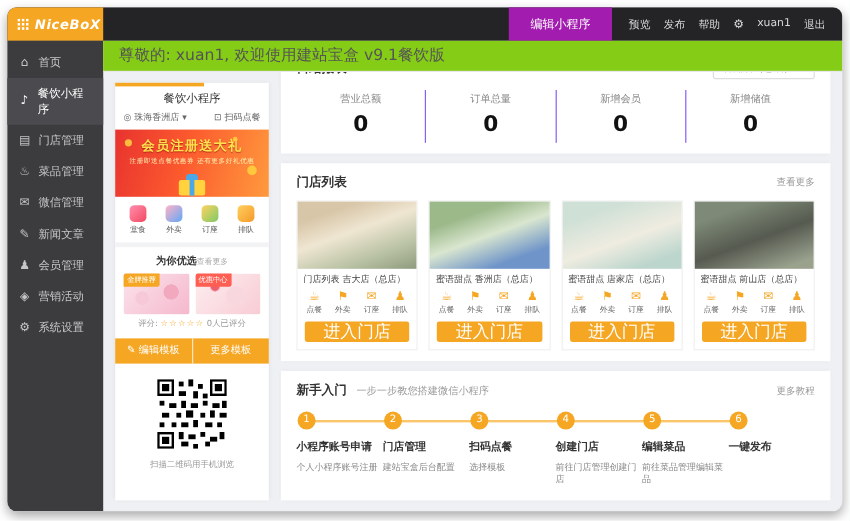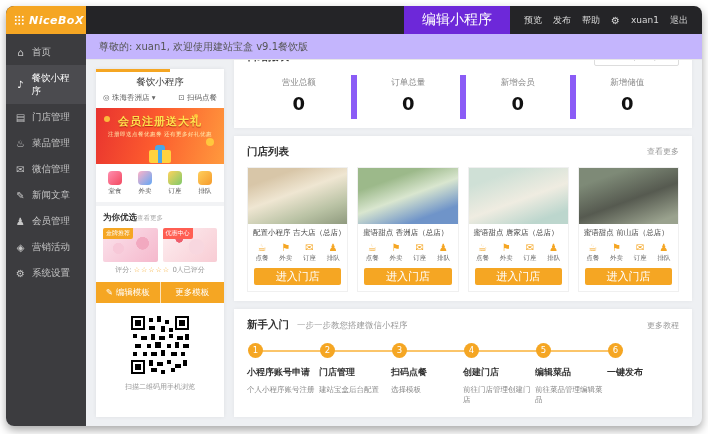--- a/index.html
+++ b/index.html
@@ -7,34 +7,34 @@
   .win { width:696px; height:420px; margin:6px; border-radius:8px; overflow:hidden;
          box-shadow:0 4px 10px rgba(0,0,0,.35); background:#eef0f3; display:flex; flex-direction:column; }
 
   
   .topbar { height:28px; background:#242427; display:flex; align-items:center; justify-content:space-between; flex-shrink:0; }
   .logo { width:80px; height:28px; background:#f5a623; color:#fff; display:flex; align-items:center; gap:5px;
           padding-left:8px; font-weight:bold; font-style:italic; font-size:11px; letter-spacing:.5px; }
   .grid-ic { width:10px; height:10px; flex-shrink:0;
              background-image:radial-gradient(#fff 1.1px, transparent 1.3px); background-size:3.5px 3.5px; }
   .topbar-right { display:flex; align-items:stretch; height:100%; }
-  .edit-mp { background:#6d28d9; color:#fff; border:none; padding:0 18px; font-size:14px; cursor:pointer; font-family:inherit; }
+  .edit-mp { background:#a21caf; color:#fff; border:none; padding:0 18px; font-size:10px; cursor:pointer; font-family:inherit; }
   .topmenu { display:flex; gap:11px; color:#d8d8d8; font-size:9px; padding:0 14px; align-items:center; }
   .topmenu span { cursor:pointer; }
   .gear { font-size:10px; }
 
   
   .bodyrow { flex:1; display:flex; min-height:0; }
   .sidebar { width:80px; background:#3c3c3f; padding-top:5px; flex-shrink:0; }
   .sb-item { display:flex; align-items:center; gap:6px; color:#c6c6c6; font-size:9.5px; padding:6.5px 9px; cursor:pointer; }
   .sb-item.active { background:#4b4b4f; color:#fff; }
   .sb-ic { font-size:10px; width:11px; text-align:center; }
 
   main { flex:1; display:flex; flex-direction:column; min-width:0; }
-  .greeting { background:#c4b5fd; height:26px; line-height:26px; padding-left:13px; font-size:10px; color:#555;
+  .greeting { background:#84cc16; height:26px; line-height:26px; padding-left:13px; font-size:13px; color:#555;
               border-bottom:1px solid #e7e7e7; flex-shrink:0; }
   .content { flex:1; display:flex; gap:10px; padding:9px 10px; overflow:hidden; }
 
   
   .phone { width:128px; background:#fff; flex-shrink:0; box-shadow:0 0 4px rgba(0,0,0,.07); display:flex; flex-direction:column; }
   .tab-bar { height:3px; width:58%; background:#f5a623; }
   .ph-title { text-align:center; font-size:9.5px; color:#333; padding:4px 0 3px; }
   .ph-loc { display:flex; justify-content:space-between; padding:1px 7px 5px; font-size:7.5px; color:#666; }
   .ph-loc b { font-weight:normal; }
   .banner { height:56px; background:linear-gradient(105deg,#e8332f,#fc5a2e 45%,#ff9a3d); position:relative;
@@ -52,21 +52,21 @@
 
   .qa-row { display:flex; justify-content:space-around; padding:7px 4px 6px; }
   .qa { display:flex; flex-direction:column; align-items:center; gap:2px; font-size:6.5px; color:#555; cursor:pointer; }
   .qa-ic { width:14px; height:14px; border-radius:4px; }
   .q1 { background:linear-gradient(135deg,#ff8fb0,#f3485f); }
   .q2 { background:linear-gradient(135deg,#ffb3c8,#62a7f5); }
   .q3 { background:linear-gradient(135deg,#ffd35c,#7ec96a); }
   .q4 { background:linear-gradient(135deg,#ffcf5c,#f59a2b); }
 
   .feat { padding:3px 7px 0; border-top:4px solid #f2f3f5; }
-  .feat-head { display:flex; justify-content:flex-start; align-items:center; padding:3px 0 4px; }
+  .feat-head { display:flex; justify-content:center; align-items:center; padding:3px 0 4px; }
   .feat-title { font-size:8.5px; font-weight:bold; color:#333; }
   .feat-more { font-size:6.5px; color:#aaa; cursor:pointer; }
   .feat-imgs { display:flex; gap:5px; }
   .fimg { flex:1; height:34px; border-radius:2px; position:relative; }
   .f1 { background:radial-gradient(circle at 28% 60%,#f7c8d8 12%,transparent 13%),
                radial-gradient(circle at 72% 45%,#f2a9c0 14%,transparent 15%),
                linear-gradient(135deg,#fbe3ec,#f5b8cc); }
   .f2 { background:radial-gradient(circle at 62% 55%,#f8d7df 20%,transparent 21%),
                radial-gradient(circle at 30% 32%,#ee5d6c 8%,transparent 9%),
                linear-gradient(135deg,#fdeef0,#f8ccd4); }
@@ -87,37 +87,37 @@
   .rcol { flex:1; display:flex; flex-direction:column; gap:8px; min-width:0;justify-content:flex-end; }
   .card { background:#fff; box-shadow:0 0 4px rgba(0,0,0,.05); padding:9px 13px; }
   .card-head { display:flex; justify-content:space-between; align-items:center; }
   .card-title { font-size:10.5px; font-weight:bold; color:#333; }
   .more-link { font-size:8px; color:#999; cursor:pointer; }
   .store-filter { border:1px solid #ddd; border-radius:2px; font-size:8.5px; color:#555; padding:2px 7px;
                   display:flex; align-items:center; gap:5px; cursor:pointer; background:#fff; }
 
   .stats { display:flex; margin-top:9px; }
   .stat { flex:1; text-align:center; padding:2px 0 5px; }
-  .stat + .stat { border-left:6px solid #8b5cf6; }
+  .stat + .stat { border-left:1px solid #8b5cf6; }
   .stat-label { font-size:8.5px; color:#888; }
   .stat-value { font-size:18px; font-weight:bold; color:#111; margin-top:4px; }
 
   .store-grid { display:flex; gap:9px; margin-top:8px; }
   .store { flex:1; border:1px solid #f0f0f0; background:#fff; min-width:0; }
   .store-photo { height:56px; }
   .sp1 { background:linear-gradient(160deg,#d8c6a8 20%,#efe6d2 45%,#b9c2a4 75%,#8f9a7e); }
   .sp2 { background:linear-gradient(160deg,#9cb98a 25%,#d9e6cf 50%,#6f94c9 80%); }
   .sp3 { background:linear-gradient(160deg,#cfe0d6 20%,#efece1 55%,#bcd6cd 85%); }
   .sp4 { background:linear-gradient(160deg,#7e8a77 20%,#565a50 55%,#9aa28e 90%); }
   .store-name { font-size:7.5px; color:#444; padding:4px 5px 2px; white-space:nowrap; overflow:hidden; }
   .store-acts { display:flex; justify-content:space-around; padding:2px 2px 3px; }
   .sact { display:flex; flex-direction:column; align-items:center; font-size:6.5px; color:#666; gap:1px; cursor:pointer; }
   .sact-ic { color:#f5a623; font-size:10px; }
   .enter-btn { display:block; margin:2px 6px 6px; background:#f5a623; color:#fff; border:none;
-               width:calc(100% - 12px); height:17px; font-size:11px; border-radius:2px; cursor:pointer; font-family:inherit; }
+               width:calc(100% - 12px); height:17px; font-size:14px; border-radius:2px; cursor:pointer; font-family:inherit; }
 
   .ob-head { display:flex; align-items:baseline; }
   .ob-sub { font-size:8.5px; color:#999; margin-left:8px; flex:1; }
   .timeline { position:relative; margin-top:11px; }
   .tl-line { position:absolute; top:7px; left:8px; right:58px; height:2px; background:#fbc56a; }
   .steps { display:flex; position:relative; }
   .step { flex:1; min-width:0; }
   .step-dot { width:15px; height:15px; border-radius:50%; background:#f5a623; color:#fff; font-size:8.5px;
               display:flex; align-items:center; justify-content:center; margin-left:1px; }
   .step-title { font-size:9px; font-weight:bold; color:#333; margin:8px 0 6px; }
@@ -345,21 +345,21 @@
 
           <div class="card">
             <div class="card-head">
               <span class="card-title">门店列表</span>
               <span class="more-link">查看更多</span>
             </div>
             <div class="store-grid">
 
               <div class="store">
                 <div class="store-photo sp1"></div>
-                <div class="store-name">配置小程序 吉大店（总店）</div>
+                <div class="store-name">门店列表 吉大店（总店）</div>
                 <div class="store-acts">
                   <span class="sact">
                       <span class="sact-ic">☕</span>
                       <span>点餐</span>
                     </span>
                   <span class="sact">
                       <span class="sact-ic">⚑</span>
                       <span>外卖</span>
                     </span>
                   <span class="sact">

